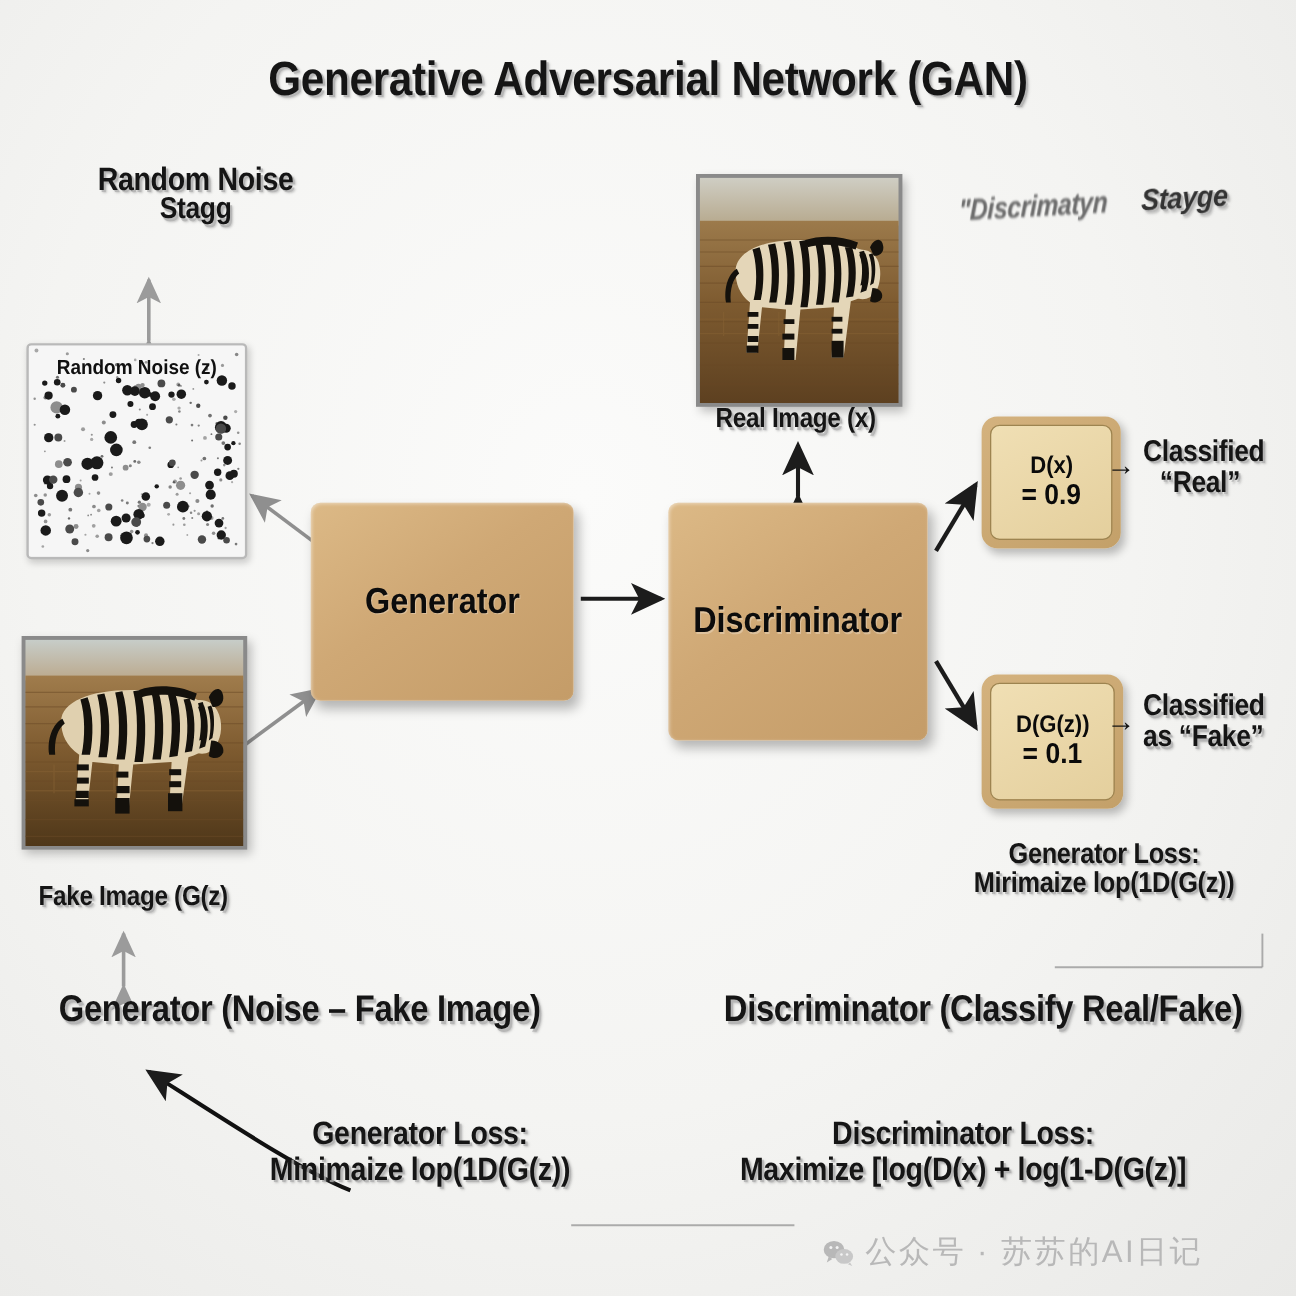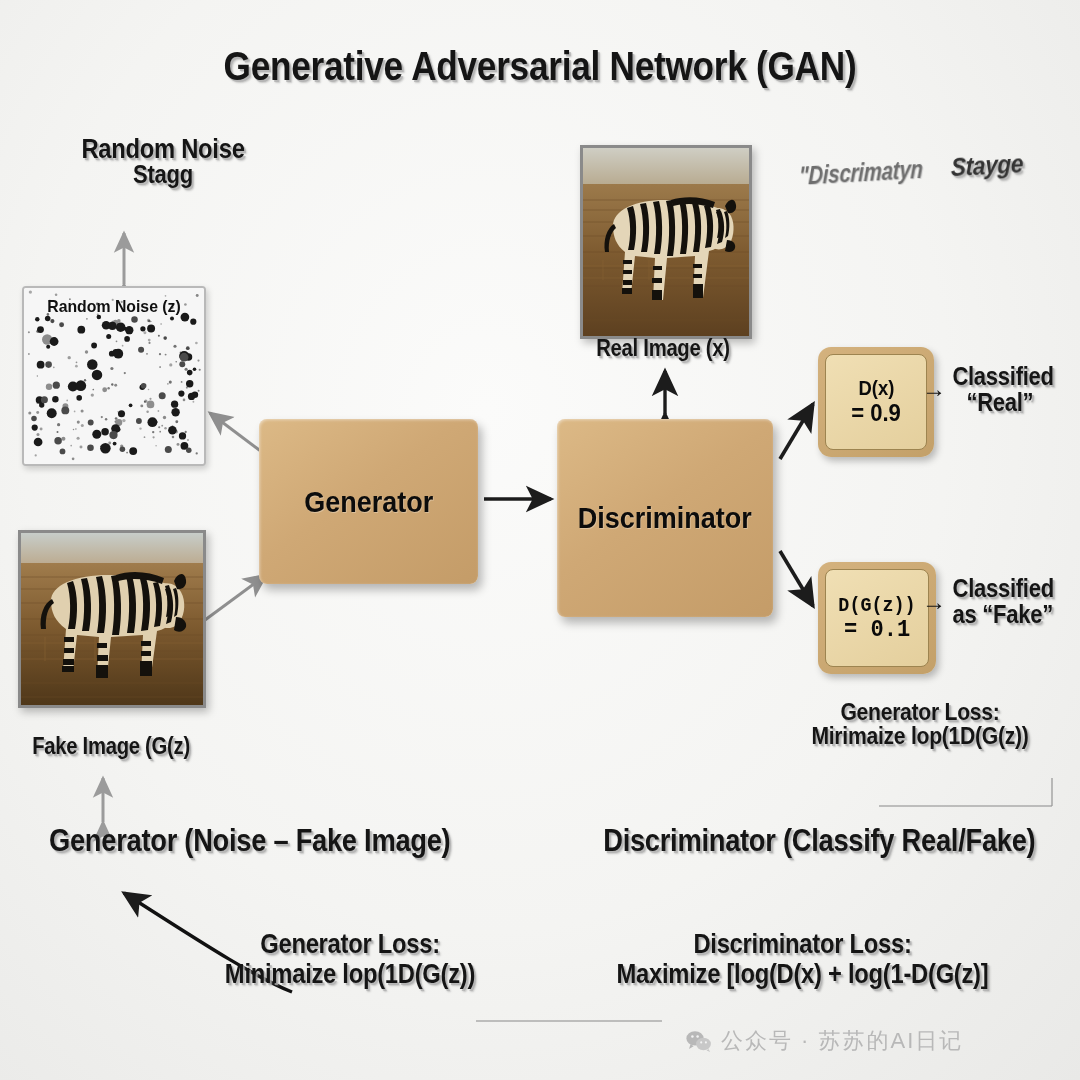--- a/index.html
+++ b/index.html
@@ -106,21 +106,21 @@
     width:100%;height:100%;box-sizing:border-box;
     background:linear-gradient(150deg,#f0dfb4,#e4cf9d);
     border:1.5px solid #9d8450;border-radius:8px;
     display:flex;flex-direction:column;align-items:center;justify-content:center;
     padding:3px 20px;
   }
   .dbox .r1{font-size:20px;font-weight:bold;color:#0a0a0a;transform:scaleX(.92);white-space:nowrap;}
   .dbox .r2{font-size:24px;font-weight:bold;color:#0a0a0a;transform:scaleX(.92);white-space:nowrap;margin-top:-1px;}
 
   #dbox-real{left:818px;top:347px;width:102px;height:96px;}
-  #dbox-fake{left:818px;top:562px;width:104px;height:98px;font-family:Liberation Mono, monospace;}
+  #dbox-fake{left:818px;top:562px;width:104px;height:98px;}
 
   
   .cls{font-size:25px;text-align:left;line-height:1.04;}
   #cls-real{left:944px;top:363px;width:140px;}
   #cls-fake{left:944px;top:575px;width:142px;}
   .arrowglyph{position:absolute;font-size:24px;color:#111;font-weight:bold;}
   #arr-real{left:922px;top:375px;}
   #arr-fake{left:922px;top:588px;}
 
   
@@ -129,21 +129,21 @@
 
   #sec-gen{left:22px;top:825px;width:450px;text-align:center;font-size:31px;}
   #sec-disc{left:575px;top:825px;width:470px;text-align:center;font-size:31px;}
 
   #gen-loss-bottom{left:150px;top:930px;width:400px;text-align:center;font-size:27px;line-height:1.1;}
   #disc-loss-bottom{left:565px;top:930px;width:475px;text-align:center;font-size:27px;line-height:1.1;}
 
   
   #watermark{
     left:686px;top:1026px;display:flex;align-items:center;gap:9px;
-    color:#b8b8b8;font-size:22px;letter-spacing:2px;white-space:nowrap;
+    color:#b8b8b8;font-size:26px;letter-spacing:2px;white-space:nowrap;
   }
   #wm-icon{width:26px;height:22px;flex:0 0 auto;}
 
   svg.ovl{position:absolute;left:0;top:0;width:1080px;height:1080px;pointer-events:none;}
 </style>
 </head>
 <body>
 
 <div id="stage">
 

